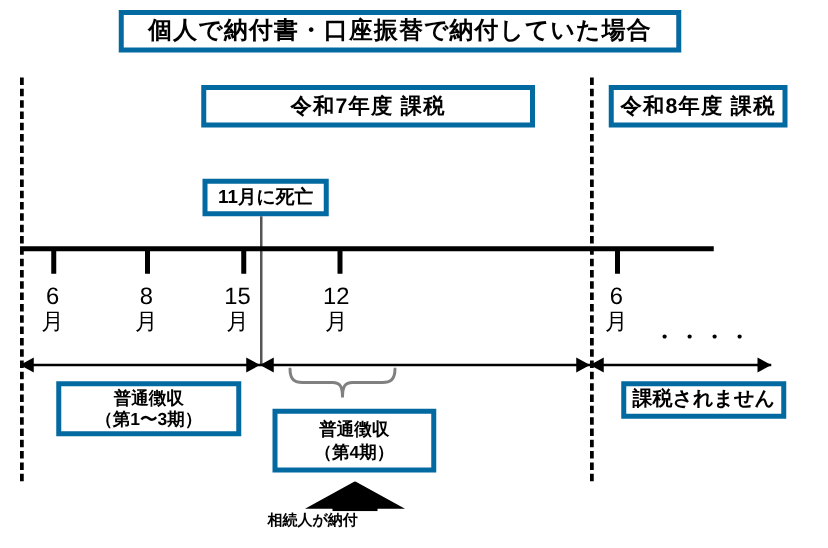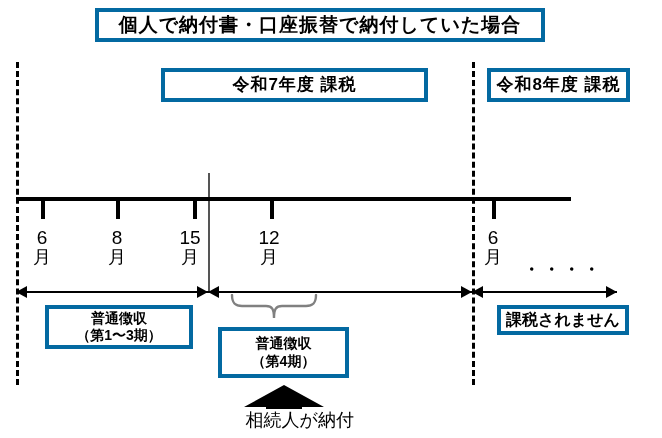--- a/index.html
+++ b/index.html
@@ -126,36 +126,37 @@
   #brace{
     position:absolute;left:230px;top:294px;width:88px;height:26px;
   }
 
   
   #block-arrow{
     position:absolute;left:244px;top:385px;width:80px;height:24px;
   }
   #pay-caption{
     position:absolute;left:214px;top:408px;width:140px;
-    text-align:right;font-size:18px;font-weight:normal;
+    text-align:left;font-size:12px;font-weight:bold;
   }
 </style>
 </head>
 <body>
 
 <div id="stage">
 
   <div class="box" id="title-box">個人で納付書・口座振替で納付していた場合</div>
 
   <div class="dashed-v" id="dash-left"></div>
   <div class="dashed-v" id="dash-right"></div>
 
   <div class="box" id="year1-box">令和7年度 課税</div>
   <div class="box" id="year2-box">令和8年度 課税</div>
 
+  <div class="box" id="death-box">11月に死亡</div>
   <div id="death-stem"></div>
 
   <div id="axis-line"></div>
   <div class="tick" style="left:41px;"></div>
   <div class="tick" style="left:116px;"></div>
   <div class="tick" style="left:193px;"></div>
   <div class="tick" style="left:270px;"></div>
   <div class="tick" style="left:492px;"></div>
 
   <div class="month" style="left:22px;top:228px;">

